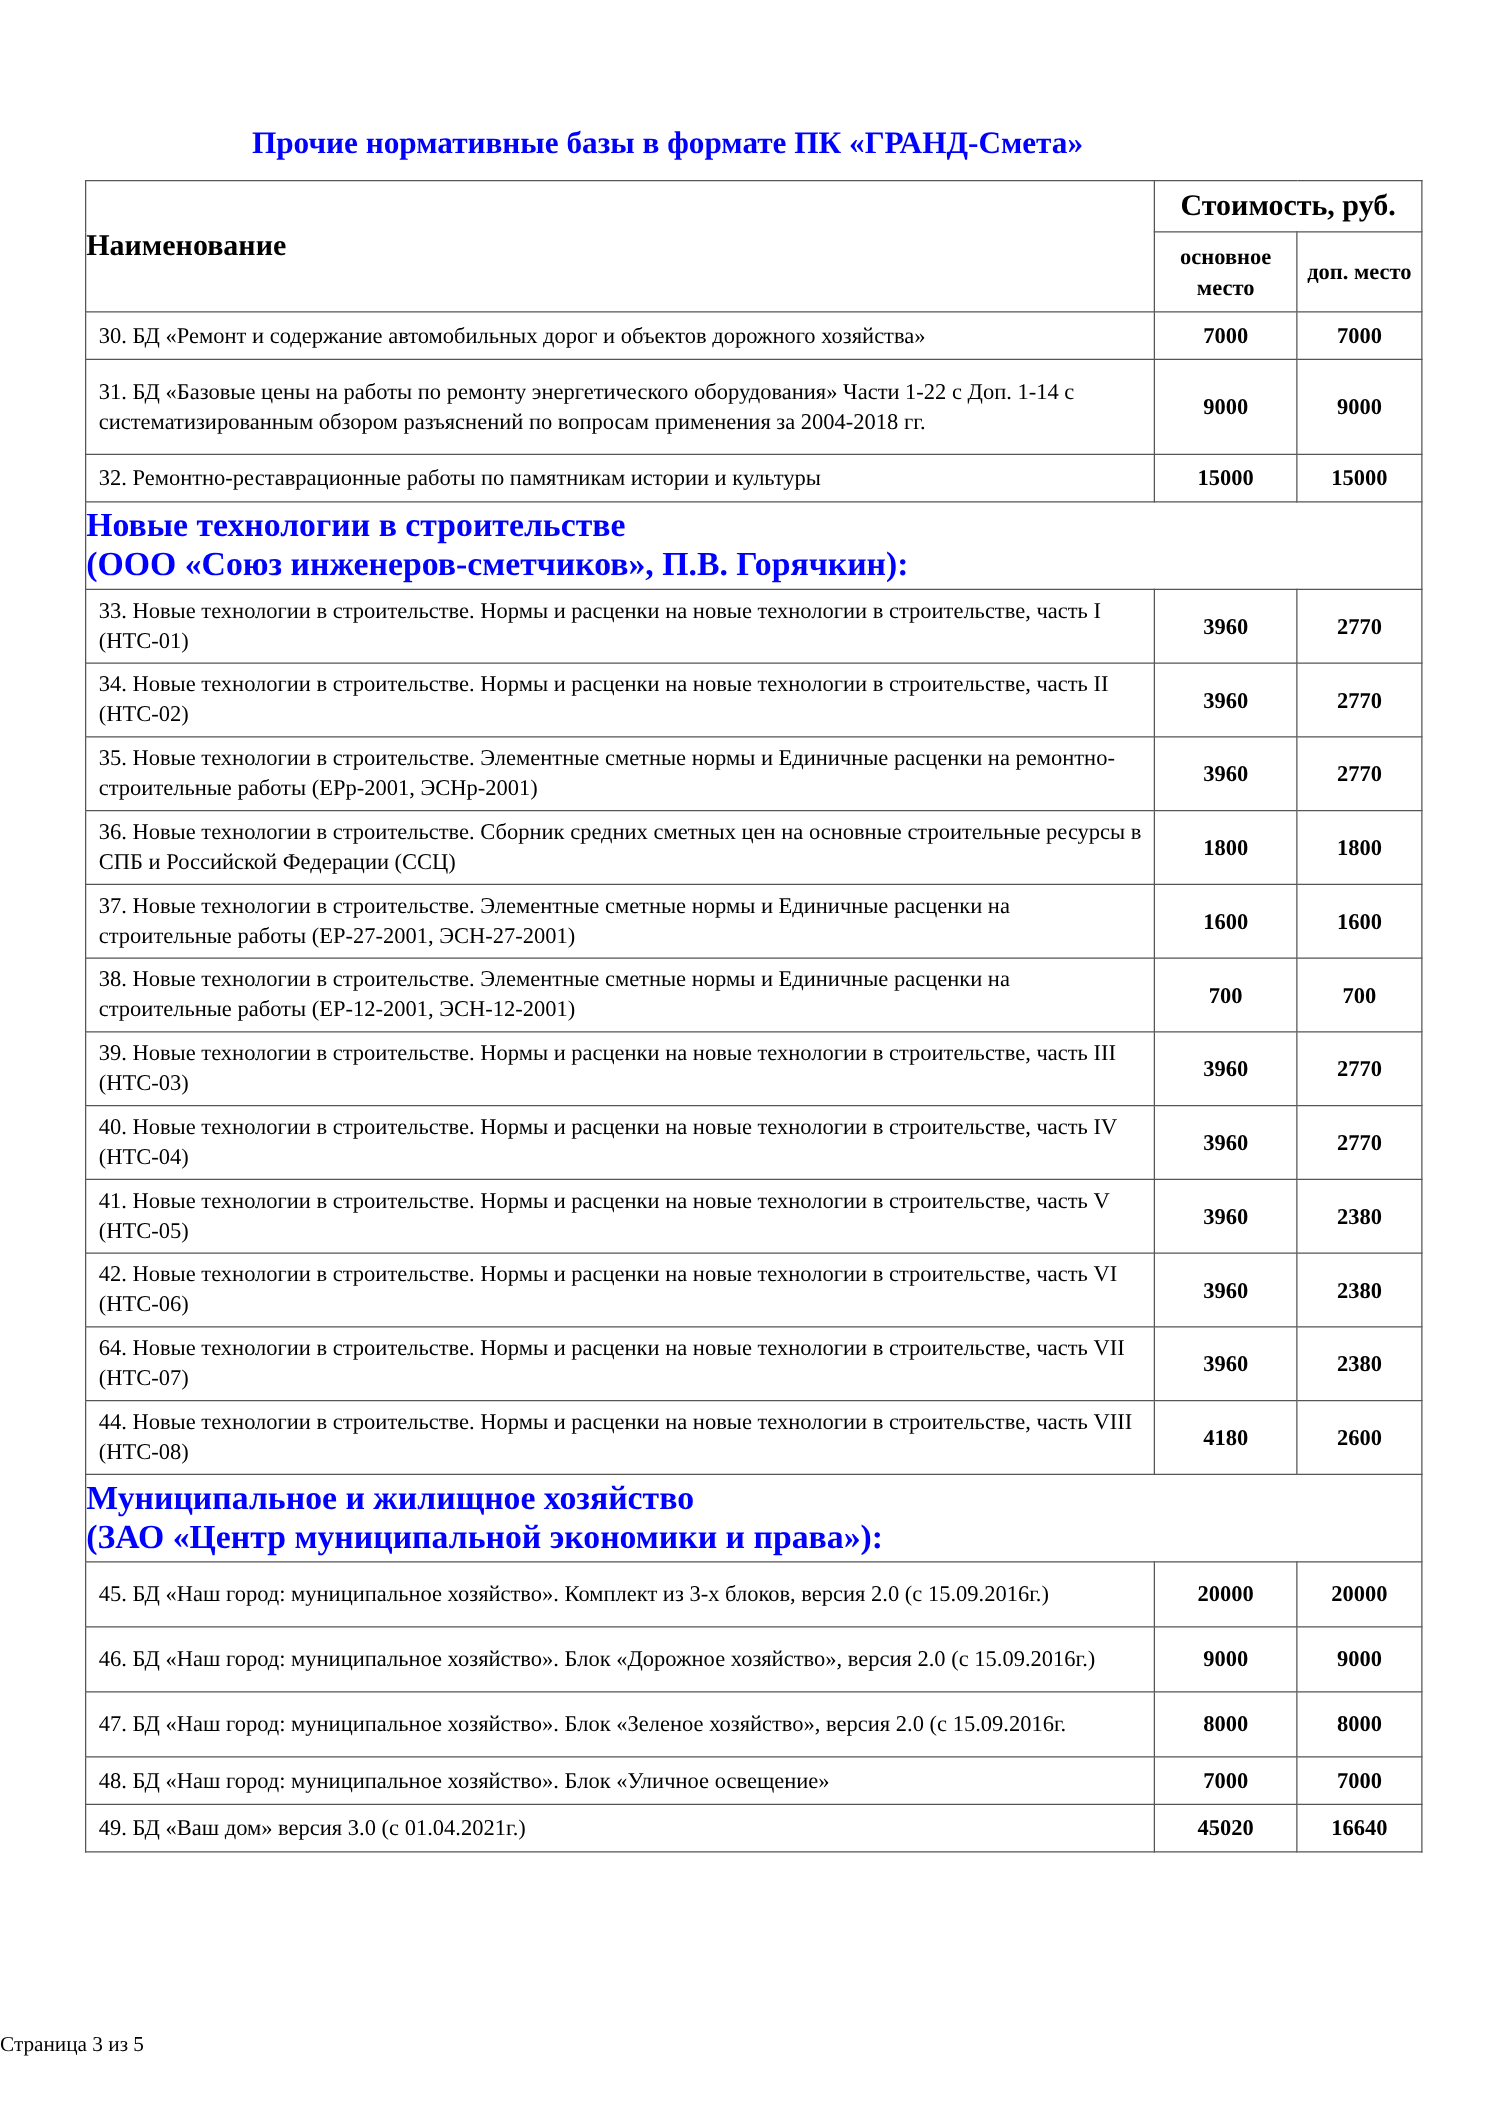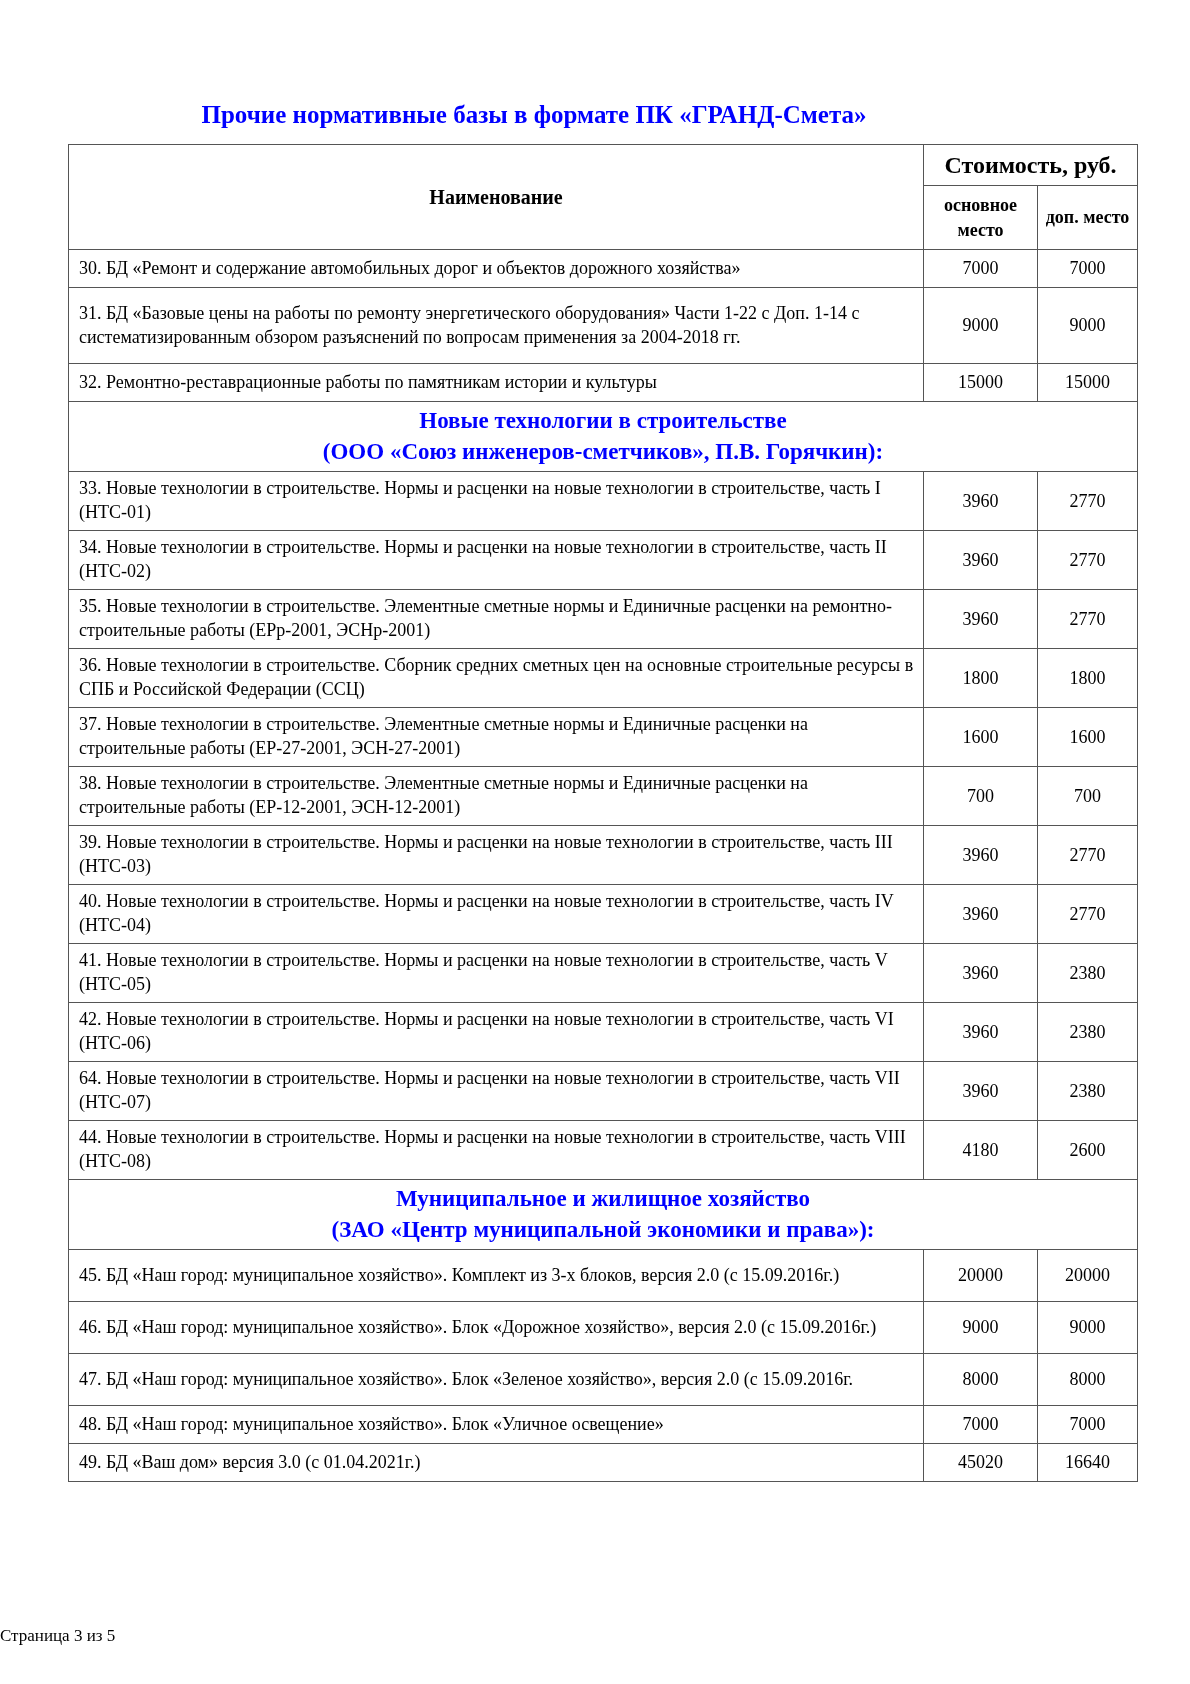--- a/index.html
+++ b/index.html
@@ -37,23 +37,23 @@
     .price-table td, .price-table th {
       border: 1.5px solid #555555;
       padding: 0;
       vertical-align: middle;
     }
     col.c-name { width: 855px; }
     col.c-main { width: 114px; }
     col.c-extra { width: 100px; }
 
     th.h-name {
-      font-size: 20px;
-      font-weight: bold;
-      text-align: center;
+      font-size: 24px;
+      font-weight: bold;
+      text-align: left;
       height: 104px;
     }
     th.h-cost {
       font-size: 24px;
       font-weight: bold;
       text-align: center;
       height: 40px;
     }
     th.h-sub {
       font-size: 18px;
@@ -64,28 +64,27 @@
     }
     td.name {
       font-size: 18px;
       line-height: 24px;
       padding: 4px 8px 6px 10px;
       text-align: left;
       margin-top: 20px;
     }
     td.num {
       font-size: 18px;
-      font-weight: normal;
+      font-weight: bold;
       text-align: center;
     }
     tr.section td {
-      text-align: center;
       color: #0000ff;
       font-weight: bold;
-      font-size: 23px;
+      font-size: 27px;
       line-height: 31px;
       padding: 3px 0 4px 0;
     }
     tr.r1 td { height: 27px; }
     tr.r3 td.num { height: 75px; }
     tr.r2 td.num { height: 51px; }
     .footer {
       position: absolute;
       left: 0;
       width: 1184px;

